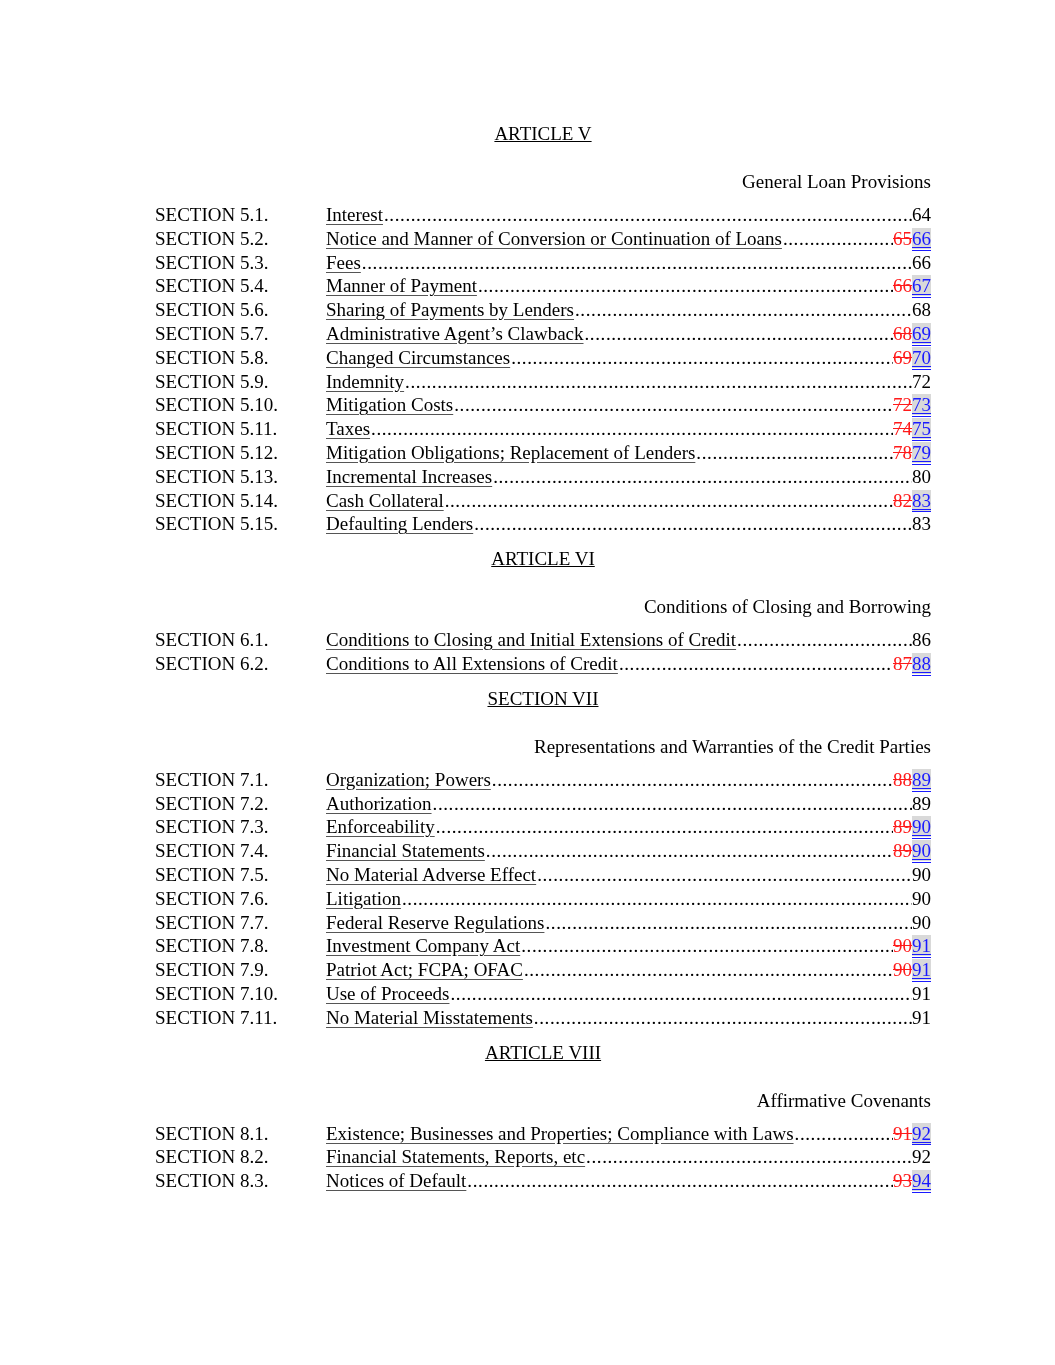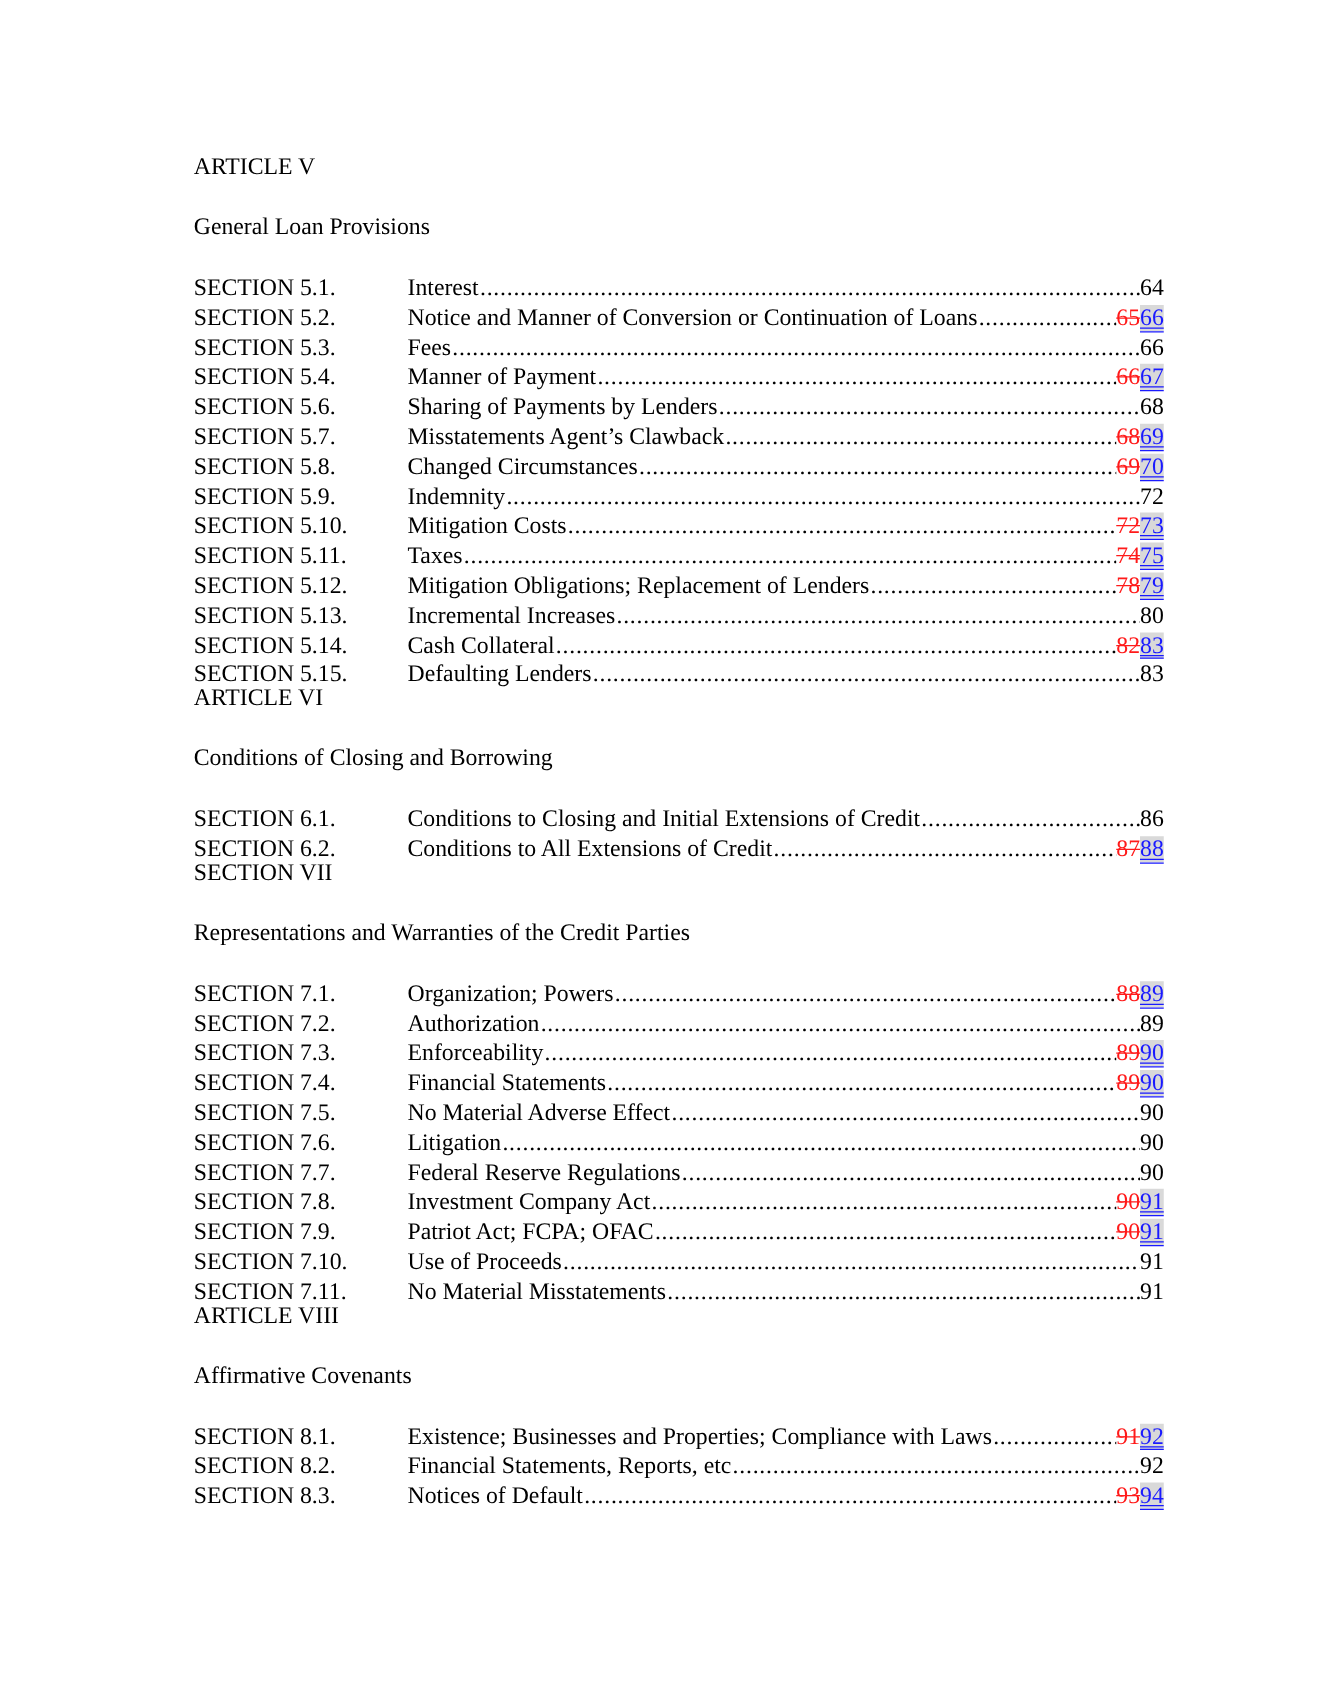--- a/index.html
+++ b/index.html
@@ -16,47 +16,49 @@
       font-size: 19px;
       overflow: hidden;
     }
     .page {
       position: absolute;
       left: 155px;
       top: 122px;
       width: 776px;
     }
     .article-heading {
+      text-align: center;
       height: 24px;
       line-height: 24px;
       margin-bottom: 24px;
+      text-decoration: underline;
     }
     .article-subtitle {
-      text-align: left;
+      text-align: right;
       height: 24px;
       line-height: 24px;
       margin-bottom: 9px;
     }
     .article-block { margin-bottom: 11px; }
     .toc-row {
       display: flex;
       align-items: baseline;
       height: 23.8px;
       line-height: 23.8px;
       white-space: nowrap;
     }
     .sec-label {
       width: 171px;
       flex: 0 0 171px;
     }
     .sec-title {
+      text-decoration: underline;
       text-decoration-color: #555555;
       text-underline-offset: 3px;
       flex: 0 0 auto;
-      margin-top: 16px;
     }
     .leader {
       flex: 1 1 auto;
       overflow: hidden;
       white-space: nowrap;
       letter-spacing: 0.6px;
       margin-left: 1px;
     }
     .leader::before {
       content: "....................................................................................................................................................................................................................";
@@ -112,21 +114,21 @@
     <span class="page-num"><span class="old-num">66</span><span class="new-num">67</span></span>
   </div>
         <div class="toc-row">
     <span class="sec-label">SECTION 5.6.</span>
     <span class="sec-title">Sharing of Payments by Lenders</span>
     <span class="leader"></span>
     <span class="page-num">68</span>
   </div>
         <div class="toc-row">
     <span class="sec-label">SECTION 5.7.</span>
-    <span class="sec-title">Misstatements Agent’s Clawback</span>
+    <span class="sec-title">Administrative Agent’s Clawback</span>
     <span class="leader"></span>
     <span class="page-num"><span class="old-num">68</span><span class="new-num">69</span></span>
   </div>
         <div class="toc-row">
     <span class="sec-label">SECTION 5.8.</span>
     <span class="sec-title">Changed Circumstances</span>
     <span class="leader"></span>
     <span class="page-num"><span class="old-num">69</span><span class="new-num">70</span></span>
   </div>
         <div class="toc-row">

